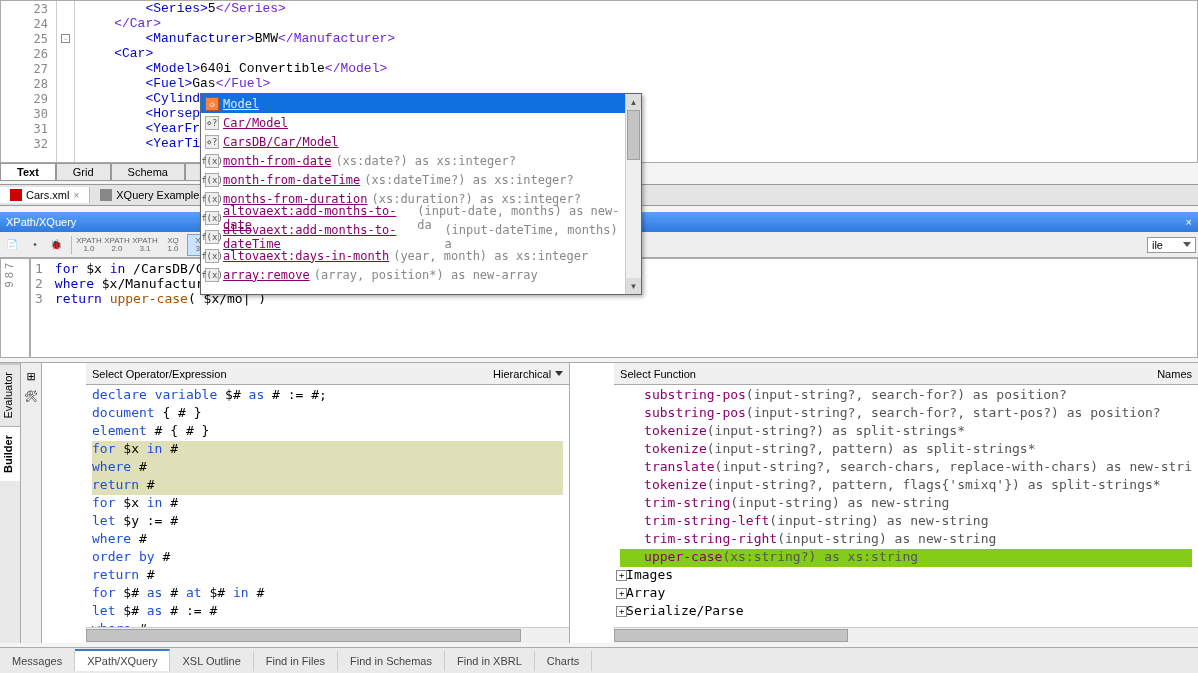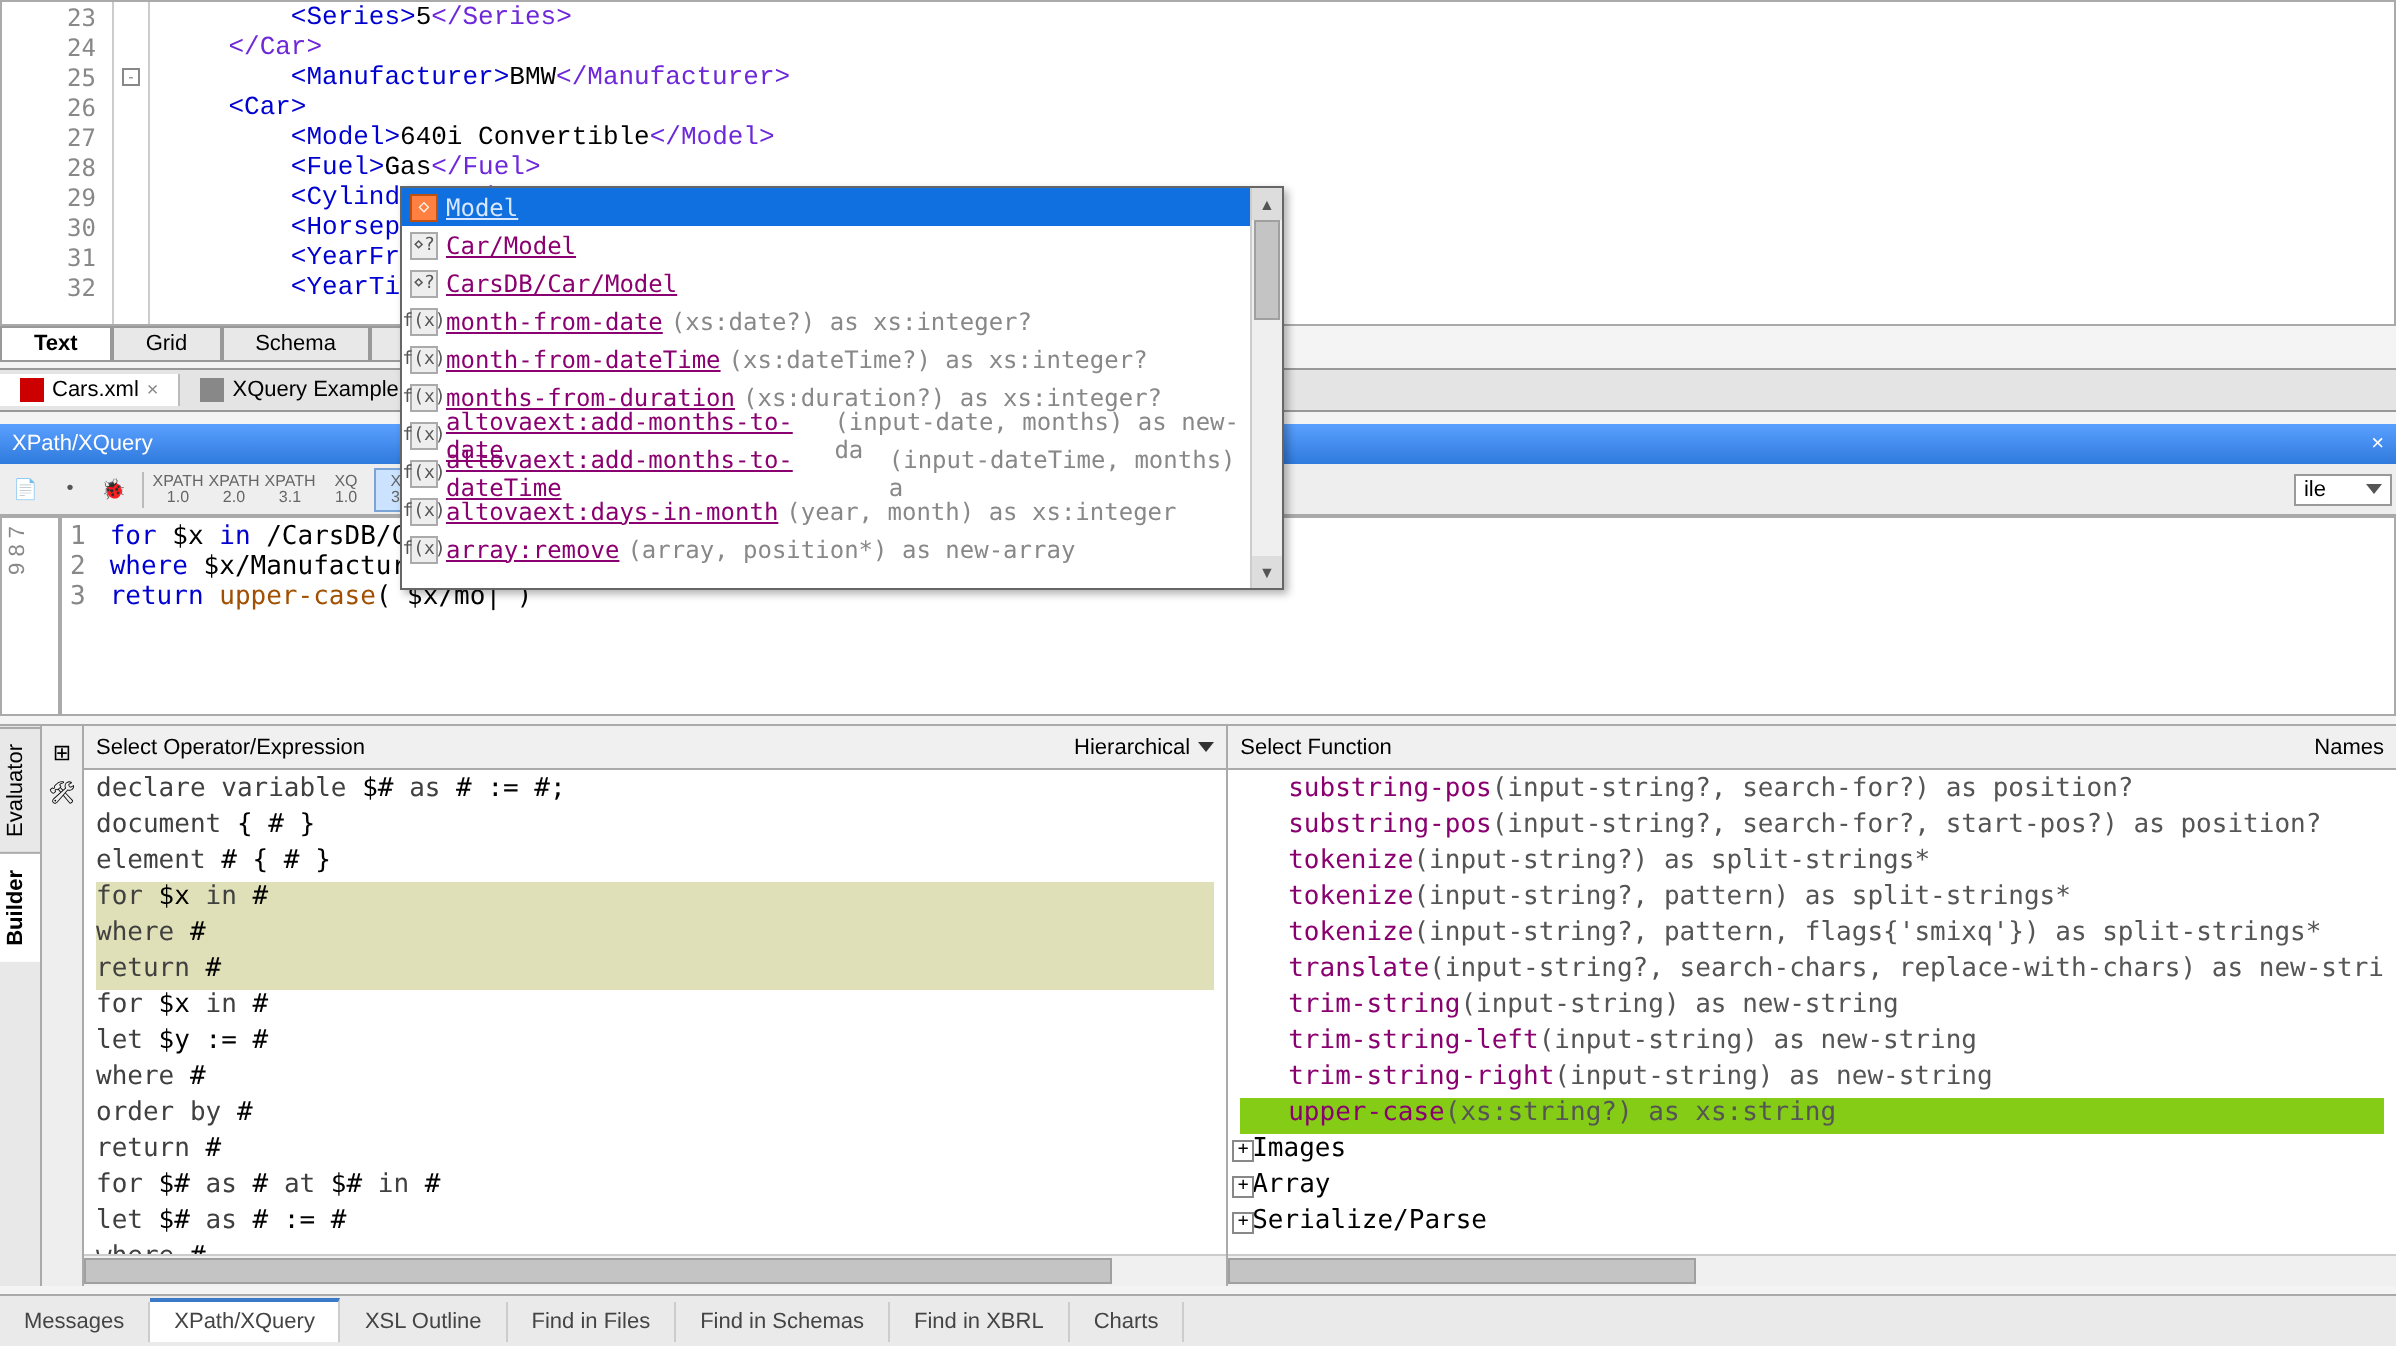--- a/index.html
+++ b/index.html
@@ -67,28 +67,28 @@
 .ac-thumb { position:absolute; top:16px; left:1px; right:1px; height:50px; background:#c4c4c4; border:1px solid #a0a0a0;}
 
 
 .builder-area { position: absolute; top: 362px; left: 0; right: 0; bottom: 30px; display: flex; background: #fff; border-top: 1px solid #aaa; }
 .side-tabs { width: 21px; background: #e8e8e8; border-right: 1px solid #aaa; display:flex; flex-direction:column; }
 .side-tab { writing-mode: vertical-rl; transform: rotate(180deg); padding: 8px 2px; font-size: 11px; border-bottom: 1px solid #aaa; text-align:center; }
 .side-tab.active { background:#fff; font-weight:bold; }
 .side-icons { width: 21px; background: #eee; border-right: 1px solid #aaa; padding-top: 2px; }
 .side-icon { width:18px; height:18px; margin: 2px auto; display:flex;align-items:center;justify-content:center;font-size:11px;}
 
-.pane { flex: 1; display: flex; flex-direction: column; border-right: 1px solid #aaa; }
+.pane { flex: 1; display: flex; flex-direction: column; border-right: 1px solid #aaa; padding-left: 44px; }
 .pane:last-child { border-right:none; }
 .pane-header { height: 22px; background: #f0f0f0; border-bottom: 1px solid #aaa; display: flex; align-items: center; padding: 0 6px; font-size: 11px; }
 .pane-header .right { margin-left: auto; }
 .pane-body { flex: 1; overflow: hidden; font-family: Consolas, monospace; font-size: 13px; padding: 2px 6px; }
 .pane-line { white-space: pre; height: 18px; }
 .hl { background: #e0e0b8; }
-.pane-body .kw2 { color: #404040; text-align: right; }
+.pane-body .kw2 { color: #1d4ed8; text-align: right; }
 
 .func-line { white-space: pre; height: 18px; color: #8b0070; padding-left:24px; position:relative; }
 .func-line .sig { color: #555; }
 .func-line.sel { background:#84cc16; }
 .tree-line { height:18px; padding-left:6px; position:relative; }
 .tree-line::before { content: '+'; position: absolute; left: -4px; width: 9px; height: 9px; border: 1px solid #888; font-size: 9px; line-height: 9px; text-align: center; background: #fff; top:3px; }
 .pane-scroll-h { height: 16px; background:#f0f0f0; border-top:1px solid #ccc; position:relative;}
 .pane-scroll-h .thumb-h { position:absolute; top:1px; left:0; width:90%; height:13px; background:#c4c4c4; border:1px solid #a0a0a0;}
 
 
@@ -314,22 +314,22 @@
   <div class="pane" style="flex:0.85;">
     <div class="pane-header">
       <span>Select Function</span>
       <span class="right">Names</span>
     </div>
     <div class="pane-body" id="rightpane">
         <div class="func-line">substring-pos<span class="sig">(input-string?, search-for?) as position?</span></div>
         <div class="func-line">substring-pos<span class="sig">(input-string?, search-for?, start-pos?) as position?</span></div>
         <div class="func-line">tokenize<span class="sig">(input-string?) as split-strings*</span></div>
         <div class="func-line">tokenize<span class="sig">(input-string?, pattern) as split-strings*</span></div>
+        <div class="func-line">translate<span class="sig">(input-string?, search-chars, replace-with-chars) as new-stri</span></div>
         <div class="func-line">tokenize<span class="sig">(input-string?, pattern, flags{'smixq'}) as split-strings*</span></div>
-        <div class="func-line">translate<span class="sig">(input-string?, search-chars, replace-with-chars) as new-stri</span></div>
         <div class="func-line">trim-string<span class="sig">(input-string) as new-string</span></div>
         <div class="func-line">trim-string-left<span class="sig">(input-string) as new-string</span></div>
         <div class="func-line">trim-string-right<span class="sig">(input-string) as new-string</span></div>
         <div class="func-line sel">upper-case<span class="sig">(xs:string?) as xs:string</span></div>
         <div class="tree-line">Images</div>
         <div class="tree-line">Array</div>
         <div class="tree-line">Serialize/Parse</div>
       </div>
     <div class="pane-scroll-h">
         <div class="thumb-h" style="width:40%;"></div>

